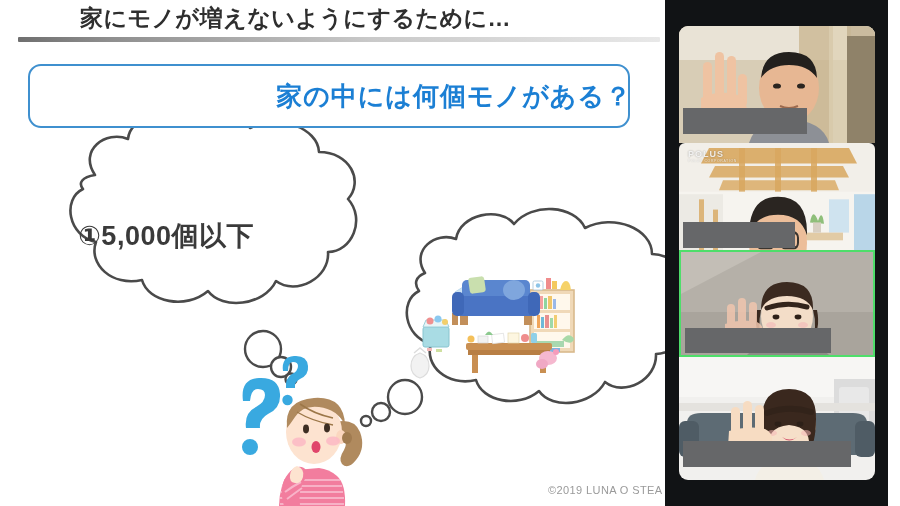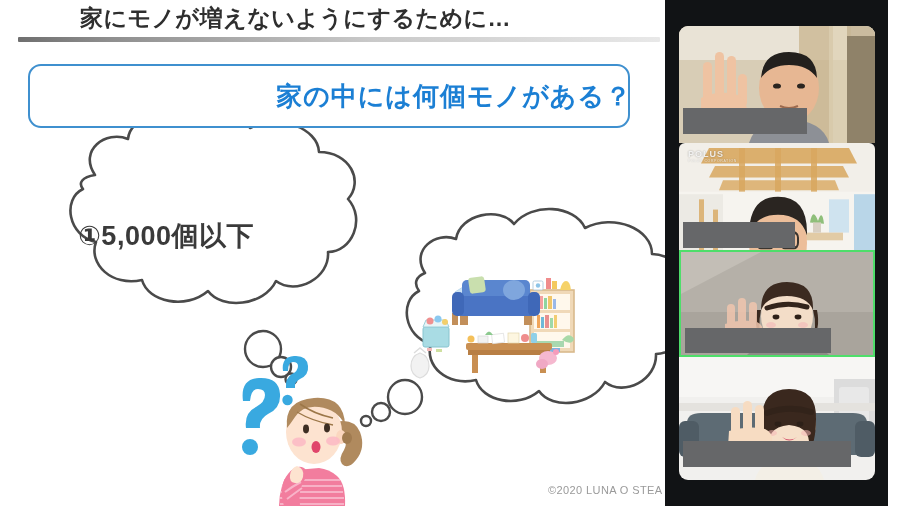--- a/index.html
+++ b/index.html
@@ -264,21 +264,21 @@
     </svg>
 
     <div class="qbox">
       <div class="qbox-text">家の中には何個モノがある？</div>
     </div>
 
     <div class="options">
       <div>①5,000個以下</div>
     </div>
 
-    <div class="copyright">©2020 LUNA O STEA</div>
+    <div class="copyright">©2019 LUNA O STEA</div>
   </div>
 
   <div class="vpanel">
 
     <div class="tile" id="tile1">
       <svg class="vbg" viewBox="0 0 196 117" preserveAspectRatio="none">
         <rect x="0" y="0" width="196" height="117" fill="#d8cdb6"></rect>
         <rect x="0" y="0" width="196" height="34" fill="#e9e3d6"></rect>
         <rect x="120" y="0" width="34" height="117" fill="#cbb792" opacity=".8"></rect>
         <rect x="150" y="0" width="22" height="117" fill="#ddd0b2" opacity=".7"></rect>

